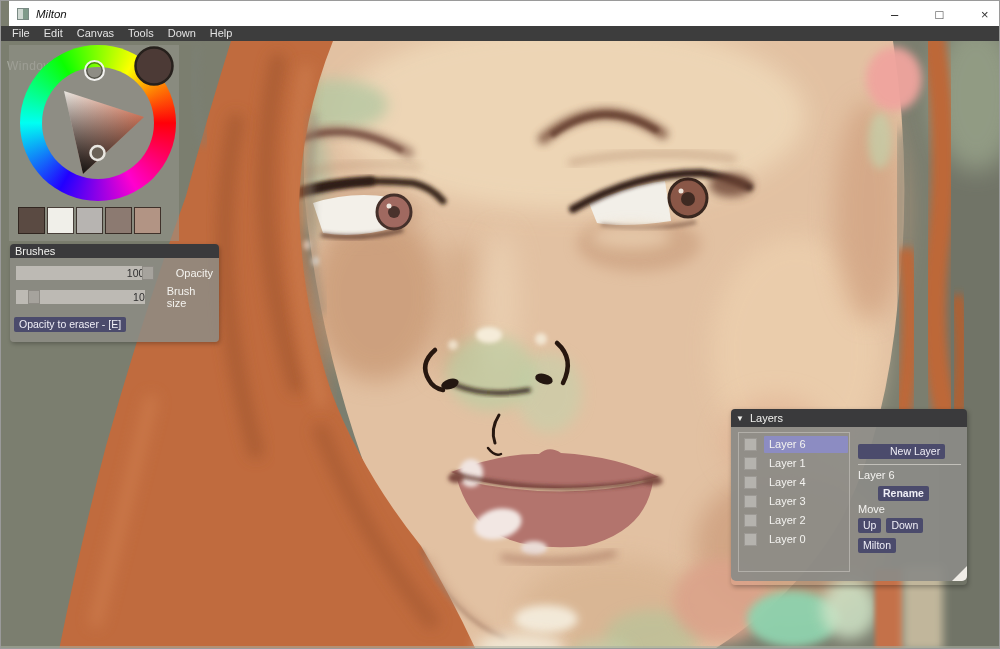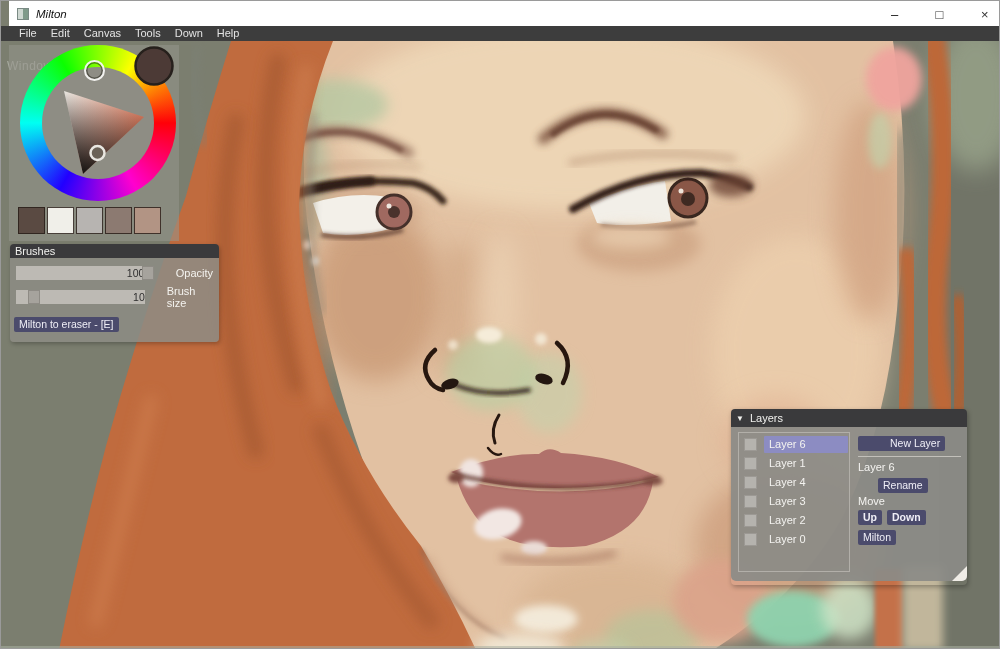--- a/index.html
+++ b/index.html
@@ -11,21 +11,21 @@
   
   #titlebar{position:absolute;left:8px;top:0;width:100%;height:26px;background:#ffffff;
     display:flex;align-items:center;color:#111;font-size:11.5px;font-style:italic;}
   #app-icon{width:12px;height:12px;margin:0 7px 0 8px;border:1px solid #7a8a84;
     background:linear-gradient(90deg,#cfd8d2 0 45%,#7f9a8a 45% 100%);box-sizing:border-box;}
   #win-controls{margin-left:auto;display:flex;height:100%;}
   .win-btn{width:45px;height:100%;display:flex;align-items:center;justify-content:center;
     color:#333;font-size:13px;cursor:default;}
   
   #menubar{position:absolute;left:0;top:25px;width:100%;height:15px;background:#3d3d3d;
-    display:flex;align-items:center;padding-left:11px;box-sizing:border-box;}
+    display:flex;align-items:center;padding-left:4px;box-sizing:border-box;}
   .menu-item{color:#e3e3e3;font-size:11px;padding:0 7px;line-height:15px;}
   
   #canvas-svg{position:absolute;left:0;top:40px;z-index:0;}
   #watermark{position:absolute;left:6px;top:58px;z-index:1;font-size:12px;
     color:rgba(238,242,238,0.38);letter-spacing:.5px;}
   
   #color-widget{position:absolute;left:8px;top:44px;width:170px;height:196px;z-index:2;
     background:rgba(150,149,141,0.55);}
   #wheel-ring{position:absolute;left:11px;top:0;width:156px;height:156px;border-radius:50%;
     background:conic-gradient(from 90deg,#ff0008,#ff00cf 16.6%,#2200ff 33.3%,#00fff2 50%,#0bff00 66.6%,#fdff00 83.3%,#ff0008 100%);}
@@ -59,25 +59,25 @@
     border-radius:0 0 5px 5px;overflow:hidden;}
   #layer-list{position:absolute;left:7px;top:5px;width:112px;height:140px;
     border:1px solid #b2afa9;box-sizing:border-box;padding-top:2px;}
   .layer-row{display:flex;align-items:center;height:19px;}
   .layer-checkbox{width:13px;height:13px;background:#b5b3ae;margin-left:5px;flex:0 0 13px;
     box-shadow:inset 0 0 0 1px rgba(120,115,110,.4);}
   .layer-labelbox{flex:1;margin:0 1px 0 7px;height:17px;line-height:17px;
     padding-left:5px;font-size:11px;color:#f4f3f0;border-radius:1px;}
   .layer-row.selected .layer-labelbox{background:#8c8cc2;}
   #layers-right{position:absolute;left:127px;top:5px;width:105px;}
-  #new-layer-btn{margin-top:4px;padding-left:32px;}
+  #new-layer-btn{margin-top:12px;padding-left:32px;}
   #layers-sep{border:none;border-top:1px solid #c2c0ba;margin:5px 0 4px 0;width:103px;}
   .layers-text{color:#f4f3f0;font-size:11px;margin:2px 0;}
-  #rename-btn{margin-left:20px;margin-top:2px;}
-  #move-row{margin-top:3px;display:flex;gap:5px;font-weight:bold;}
+  #rename-btn{margin-left:20px;margin-top:2px;font-weight:bold;}
+  #move-row{margin-top:3px;display:flex;gap:5px;}
   #delete-btn{margin-top:5px;}
   #fold-corner{position:absolute;right:0;bottom:0;width:0;height:0;
     border-left:15px solid transparent;border-bottom:15px solid #efece6;}
 </style>
 </head>
 <body>
 
 <div id="window">
 
   <div id="titlebar">
@@ -285,21 +285,21 @@
         </div>
         <span class="slider-label">Opacity</span>
       </div>
       <div class="slider-row">
         <div class="slider-track">
           <span>10</span>
           <div class="slider-handle" style="left:12px;"></div>
         </div>
         <span class="slider-label">Brush size</span>
       </div>
-      <span class="ui-btn" id="eraser-btn">Milton to eraser - [E]</span>
+      <span class="ui-btn" id="eraser-btn">Opacity to eraser - [E]</span>
     </div>
   </div>
 
   <div id="layers-panel">
     <div id="layers-title" class="panel-title">
       <span id="layers-collapse">▼</span>
       <span>Layers</span>
     </div>
     <div id="layers-body">
       <div id="layer-list">

